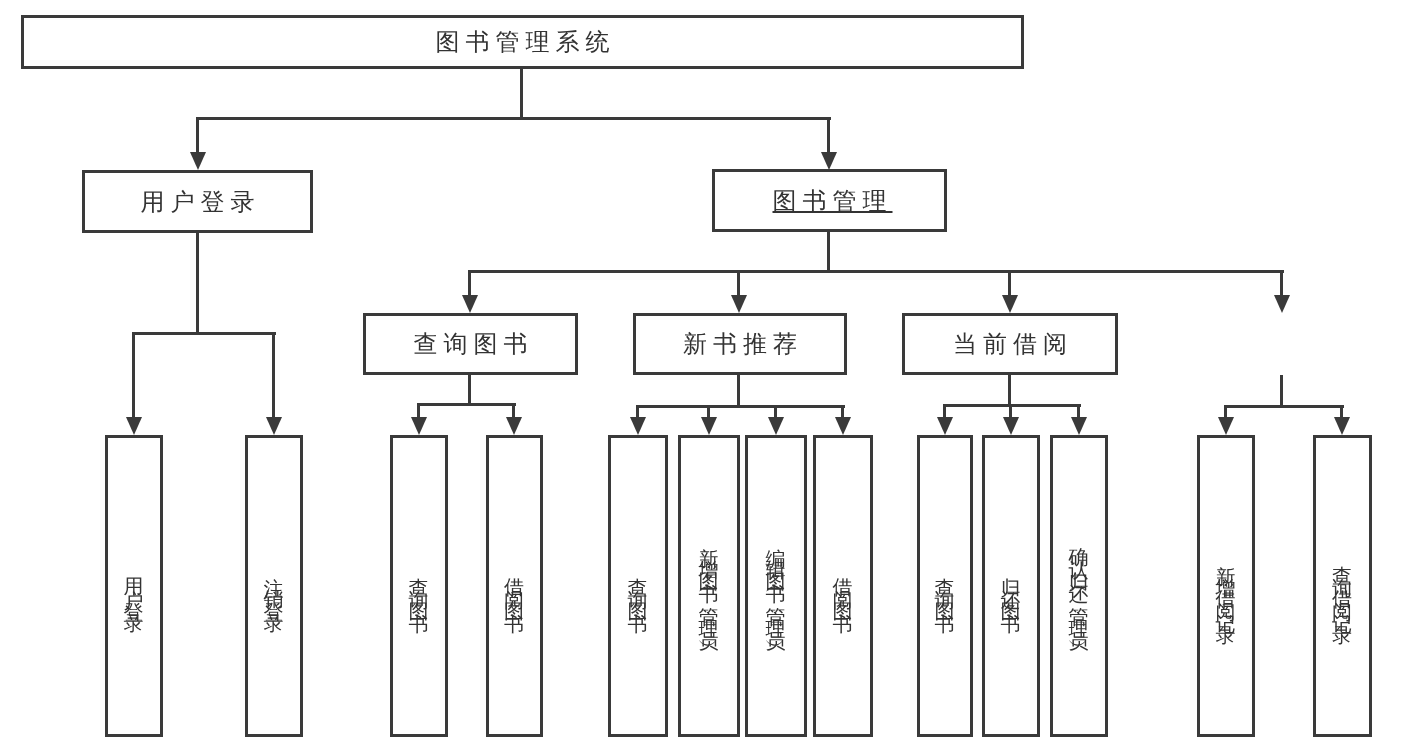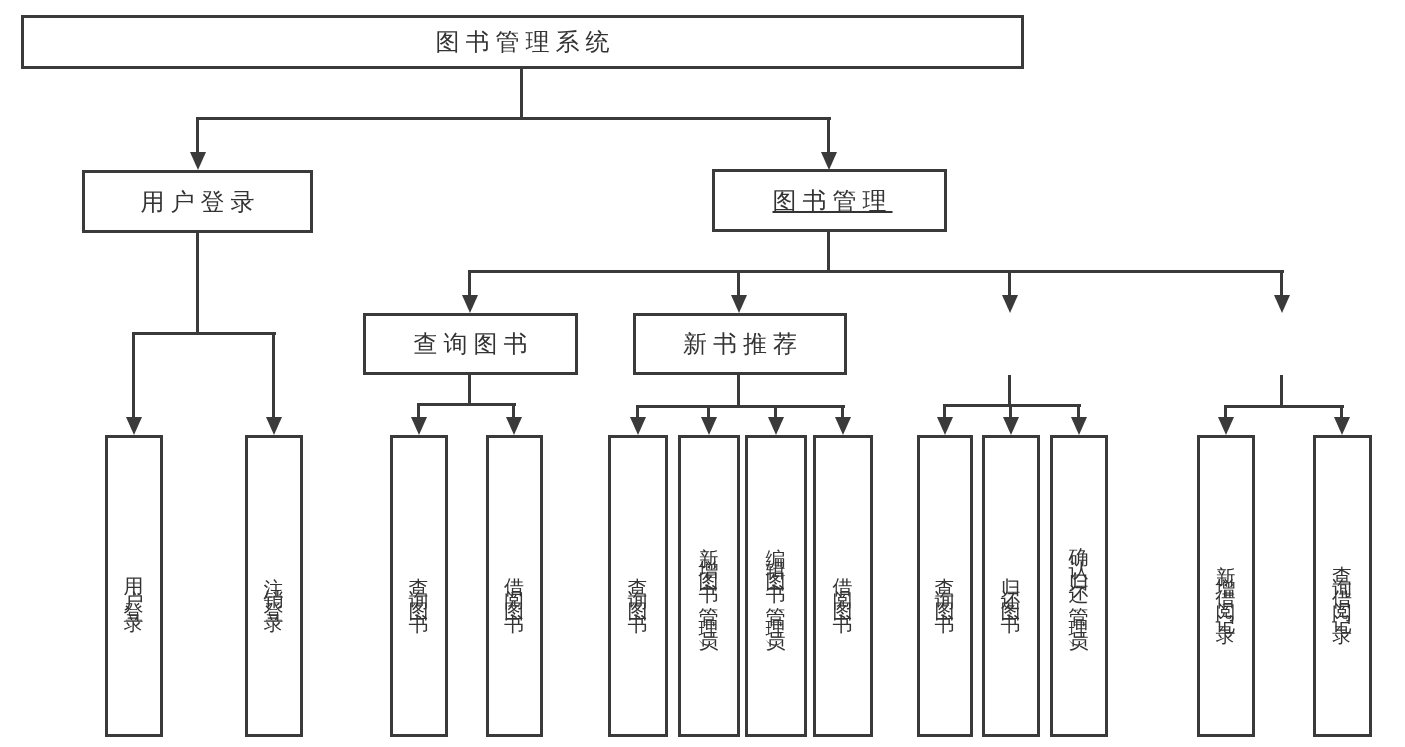--- a/index.html
+++ b/index.html
@@ -87,20 +87,21 @@
   <div class="arr" style="left:462px;top:295px;"></div>
   <div class="vline" style="left:737px;top:270px;height:27px;"></div>
   <div class="arr" style="left:731px;top:295px;"></div>
   <div class="vline" style="left:1008px;top:270px;height:27px;"></div>
   <div class="arr" style="left:1002px;top:295px;"></div>
   <div class="vline" style="left:1280px;top:270px;height:27px;"></div>
   <div class="arr" style="left:1274px;top:295px;"></div>
 
   <div class="box" style="left:363px;top:313px;width:215px;height:62px;">查询图书</div>
   <div class="box" style="left:633px;top:313px;width:214px;height:62px;">新书推荐</div>
+  <div class="box" style="left:902px;top:313px;width:216px;height:62px;">当前借阅</div>
 
   <div class="vline" style="left:468px;top:375px;height:31px;"></div>
   <div class="hline" style="left:417px;top:403px;width:99px;"></div>
   <div class="vline" style="left:417px;top:403px;height:15px;"></div>
   <div class="arr" style="left:411px;top:417px;"></div>
   <div class="vline" style="left:512px;top:403px;height:15px;"></div>
   <div class="arr" style="left:506px;top:417px;"></div>
 
   <div class="vline" style="left:737px;top:375px;height:33px;"></div>
   <div class="hline" style="left:636px;top:405px;width:209px;"></div>

